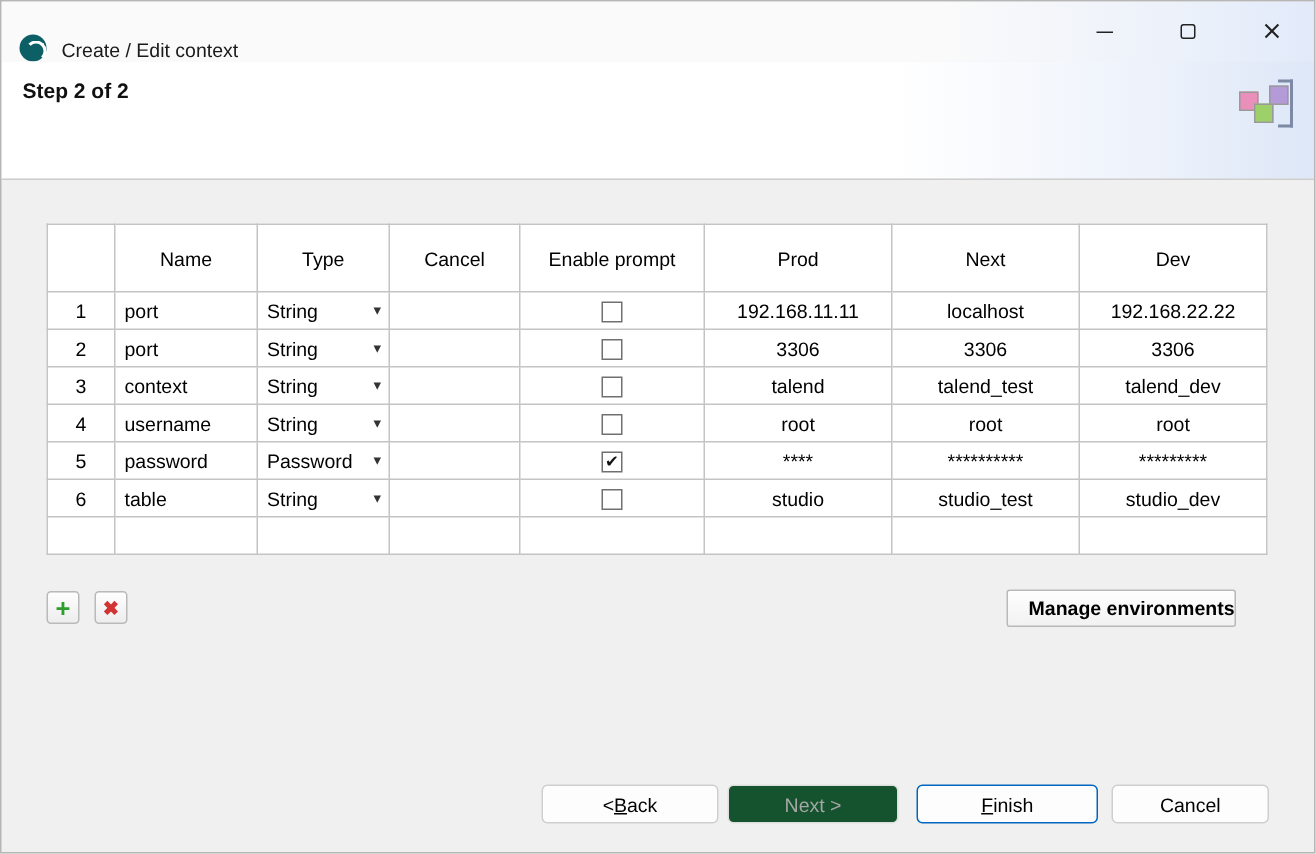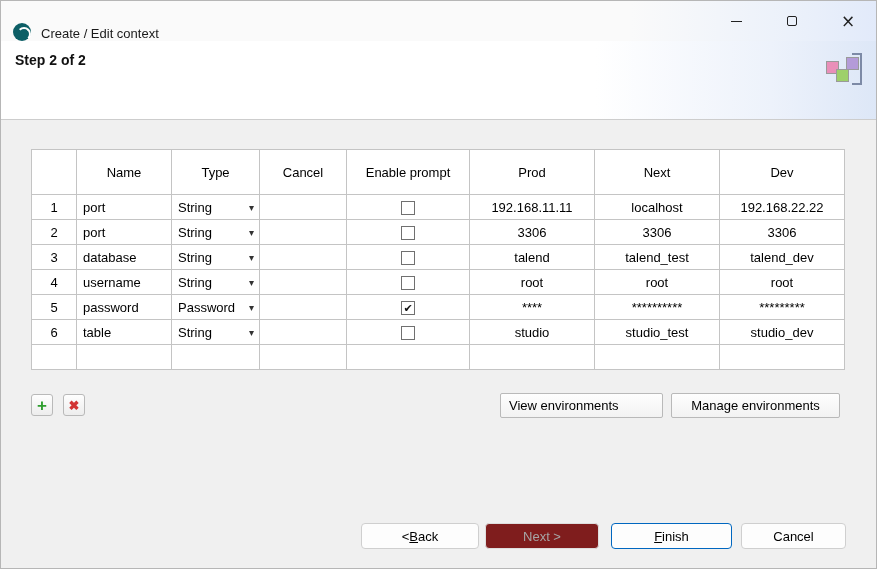--- a/index.html
+++ b/index.html
@@ -78,31 +78,31 @@
   .icon-btn.remove { left:62px; }
   .plus-glyph { color:#2f9e2f; font-size:17px; font-weight:bold; line-height:1; }
   .x-glyph { color:#d23434; font-size:13px; font-weight:bold; line-height:1; }
 
   .env-btn {
     position:absolute; top:392px; height:25px;
     background:linear-gradient(#fefefe,#f2f2f2); border:1px solid #b9b9b9; border-radius:2px;
     font-family:inherit; font-size:13px; color:#000; cursor:default;
   }
   .env-btn.view { left:499px; width:163px; text-align:left; padding-left:8px; }
-  .env-btn.manage { left:670px; width:169px; text-align:center; }
+  .env-btn.manage { left:670px; width:153px; text-align:right;font-weight:bold; }
 
   
   .btn {
     position:absolute; top:522px; height:26px;
     background:#fdfdfd; border:1px solid #cfcfcf; border-radius:4px;
     font-family:inherit; font-size:13px; color:#000;
     display:flex; align-items:center; justify-content:center; cursor:default;
   }
   .btn.back   { left:360px; width:118px; }
-  .btn.next   { left:484px; width:114px; color:#a6a6a6; border-color:#dedede; background:#7f1d1d; }
+  .btn.next   { left:484px; width:114px; color:#a6a6a6; border-color:#dedede; background:#14532d; }
   .btn.finish { left:610px; width:121px; border:1px solid #0067c0; }
   .btn.cancel { left:740px; width:105px; }
   .mn { text-decoration:underline; }
 </style>
 </head>
 <body>
 
 <div class="window">
 
   <div class="titlebar">
@@ -170,21 +170,21 @@
           <td class="c-name">port</td>
           <td class="c-type"><span>String</span><span class="combo-arrow">▾</span></td>
           <td class="c-comment"></td>
           <td class="c-prompt"><span class="checkbox"></span></td>
           <td class="c-val">3306</td>
           <td class="c-val">3306</td>
           <td class="c-val">3306</td>
         </tr>
         <tr>
           <td class="c-num">3</td>
-          <td class="c-name">database</td>
+          <td class="c-name">context</td>
           <td class="c-type"><span>String</span><span class="combo-arrow">▾</span></td>
           <td class="c-comment"></td>
           <td class="c-prompt"><span class="checkbox"></span></td>
           <td class="c-val">talend</td>
           <td class="c-val">talend_test</td>
           <td class="c-val">talend_dev</td>
         </tr>
         <tr>
           <td class="c-num">4</td>
           <td class="c-name">username</td>
@@ -228,21 +228,20 @@
       </tbody>
   </table>
 
   <div class="icon-btn add">
     <span class="plus-glyph">+</span>
   </div>
   <div class="icon-btn remove">
     <span class="x-glyph">✖</span>
   </div>
 
-  <button class="env-btn view">View environments</button>
   <button class="env-btn manage">Manage environments</button>
 
   <button class="btn back">
       <span>&lt; </span>
       <span class="mn">B</span>
       <span>ack</span>
     </button>
   <button class="btn next" disabled="">Next &gt;</button>
   <button class="btn finish">
       <span></span>

